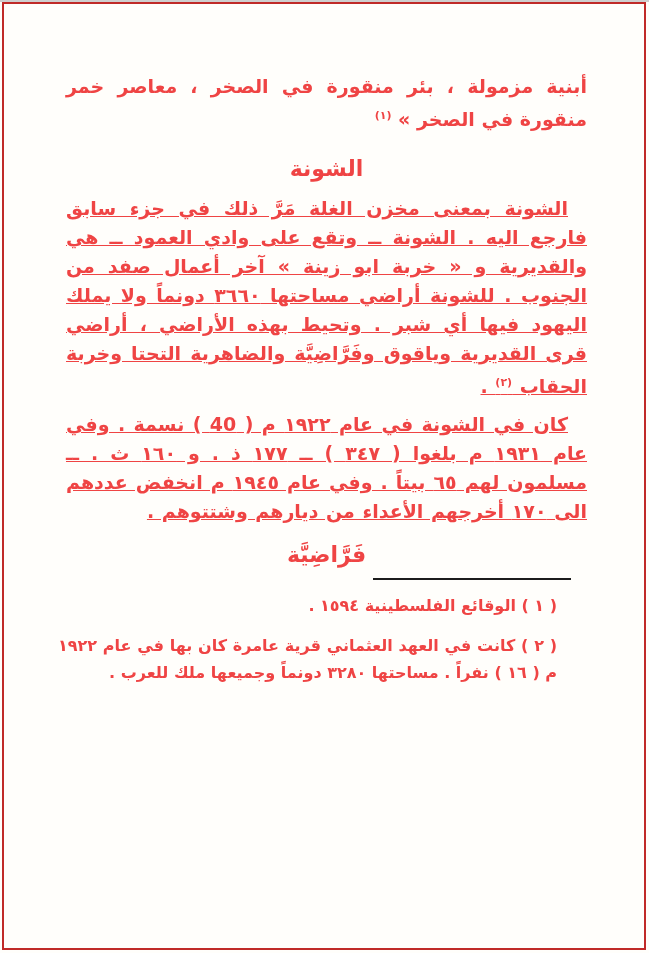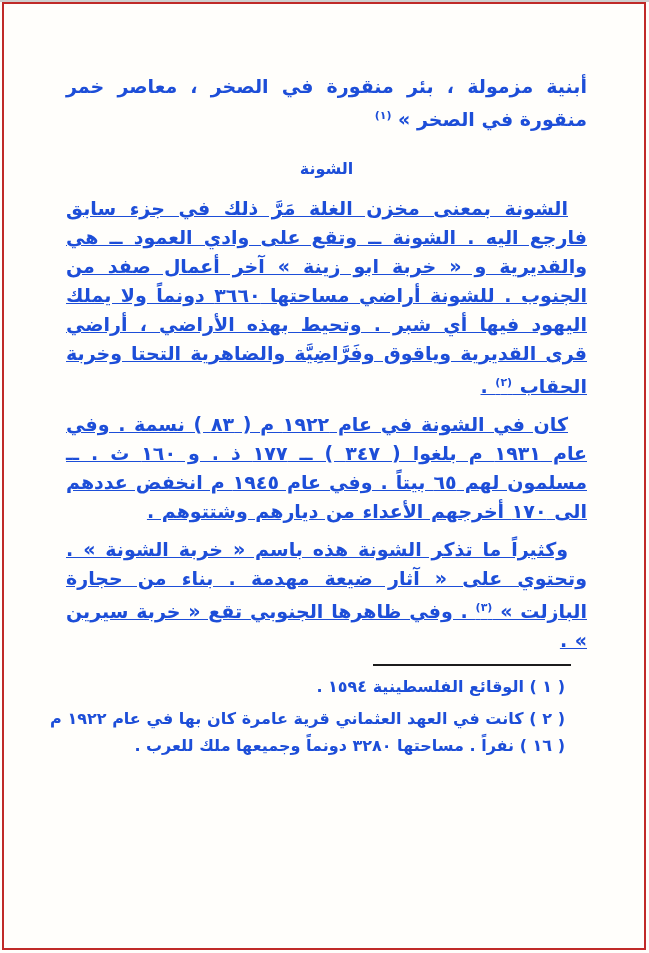--- a/index.html
+++ b/index.html
@@ -37,21 +37,21 @@
     unicode-bidi: embed;
   }
   .cont-line {
     font-size: 19px;
     font-weight: bold;
     line-height: 29px;
     text-align: justify;
     margin: 0 0 20px 0;
   }
   h2.heading {
-    font-size: 16px;
+    font-size: 22px;
     font-weight: bold;
     text-align: center;
     margin: 0 0 10px 0;
     line-height: 30px;
   }
   h2.heading-2 {
     margin-top: 14px;
     margin-bottom: 6px;
   }
   p.body {
@@ -77,44 +77,44 @@
     margin: 8px 16px 7px auto;
   }
   .footnotes {
     margin-right: 18px;
     margin-left: -20px;
     font-size: 16px;
     font-weight: bold;
     line-height: 27.5px;
   }
   .footnotes p.fn {
-    margin: 4px;
+    margin: 12px;
     text-align: justify;
   }
 </style>
 </head>
 <body>
 
-<div class="page" style="color: #1d4ed8;">
+<div class="page" style="color: #ef4444;">
   <div class="scan-edge"></div>
   <div class="frame" style="border-color: rgb(192, 42, 40);"></div>
 
   <div class="content">
 
     <p class="cont-line"><span>أبنية مزمولة ، بئر منقورة في الصخر ، معاصر خمر منقورة في الصخر » </span><span class="fnref">(١)</span></p>
 
     <h2 class="heading">الشونة</h2>
 
     <p class="body"><span>الشونة بمعنى مخزن الغلة مَرَّ ذلك في جزء سابق فارجع اليه . الشونة ــ وتقع على وادي العمود ــ هي والقديرية و « خربة ابو زينة » آخر أعمال صفد من الجنوب . للشونة أراضي مساحتها ٣٦٦٠ دونماً ولا يملك اليهود فيها أي شبر . وتحيط بهذه الأراضي ، أراضي قرى القديرية وياقوق وفَرَّاضِيَّة والضاهرية التحتا وخربة الحقاب </span><span class="fnref">(٢)</span><span> .</span></p>
 
-    <p class="body"><span>كان في الشونة في عام ١٩٢٢ م ( ٨٣ ) نسمة . وفي عام ١٩٣١ م بلغوا ( ٣٤٧ ) ــ ١٧٧ ذ . و ١٦٠ ث . ــ مسلمون لهم ٦٥ بيتاً . وفي عام ١٩٤٥ م انخفض عددهم الى ١٧٠ أخرجهم الأعداء من ديارهم وشتتوهم .</span></p>
-
-    <p class="body"><span>وكثيراً ما تذكر الشونة هذه باسم « خربة الشونة » . وتحتوي على « آثار ضيعة مهدمة . بناء من حجارة البازلت » </span><span class="fnref">(٣)</span><span> . وفي ظاهرها الجنوبي تقع « خربة سيرين » .</span></p>
+    <p class="body"><span>كان في الشونة في عام ١٩٢٢ م ( 40 ) نسمة . وفي عام ١٩٣١ م بلغوا ( ٣٤٧ ) ــ ١٧٧ ذ . و ١٦٠ ث . ــ مسلمون لهم ٦٥ بيتاً . وفي عام ١٩٤٥ م انخفض عددهم الى ١٧٠ أخرجهم الأعداء من ديارهم وشتتوهم .</span></p>
 
 
+
+    <h2 class="heading heading-2">فَرَّاضِيَّة</h2>
 
 
     <hr class="fn-sep">
 
     <div class="footnotes">
       <p class="fn">( ١ ) الوقائع الفلسطينية ١٥٩٤ .</p>
       <p class="fn">( ٢ ) كانت في العهد العثماني قرية عامرة كان بها في عام ١٩٢٢ م ( ١٦ ) نفراً . مساحتها ٣٢٨٠ دونماً وجميعها ملك للعرب .</p>
 
     </div>
 

